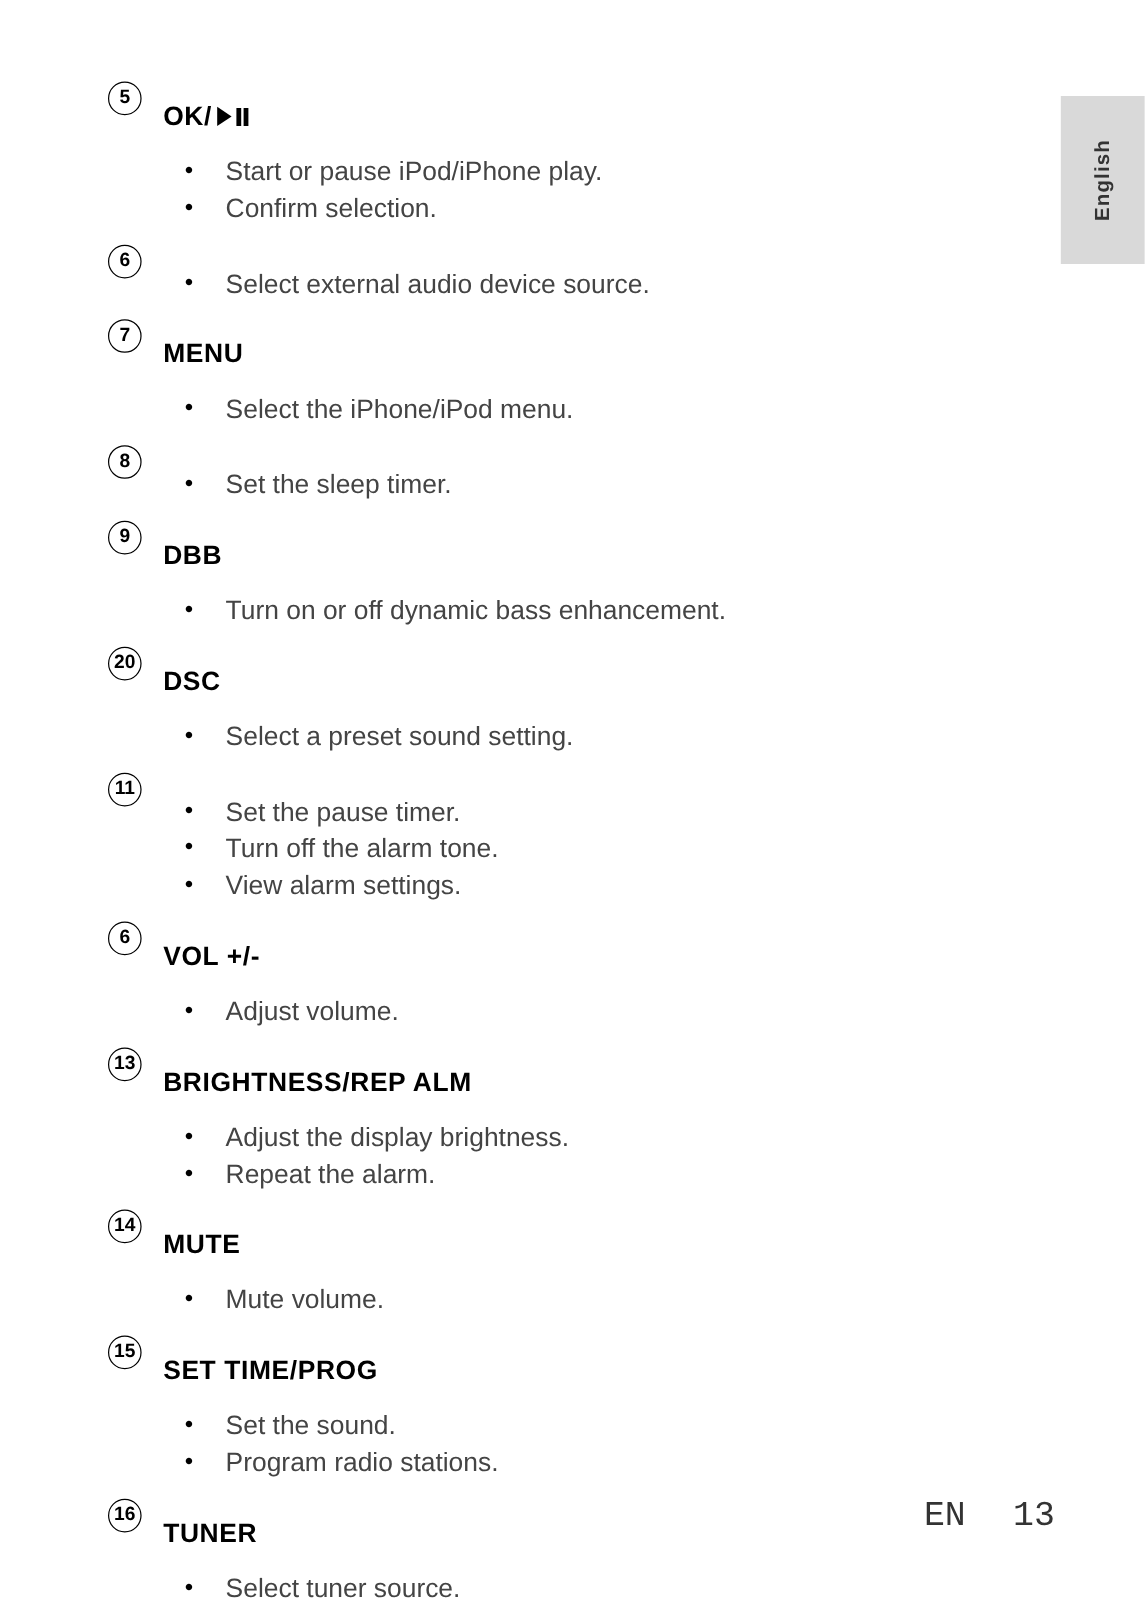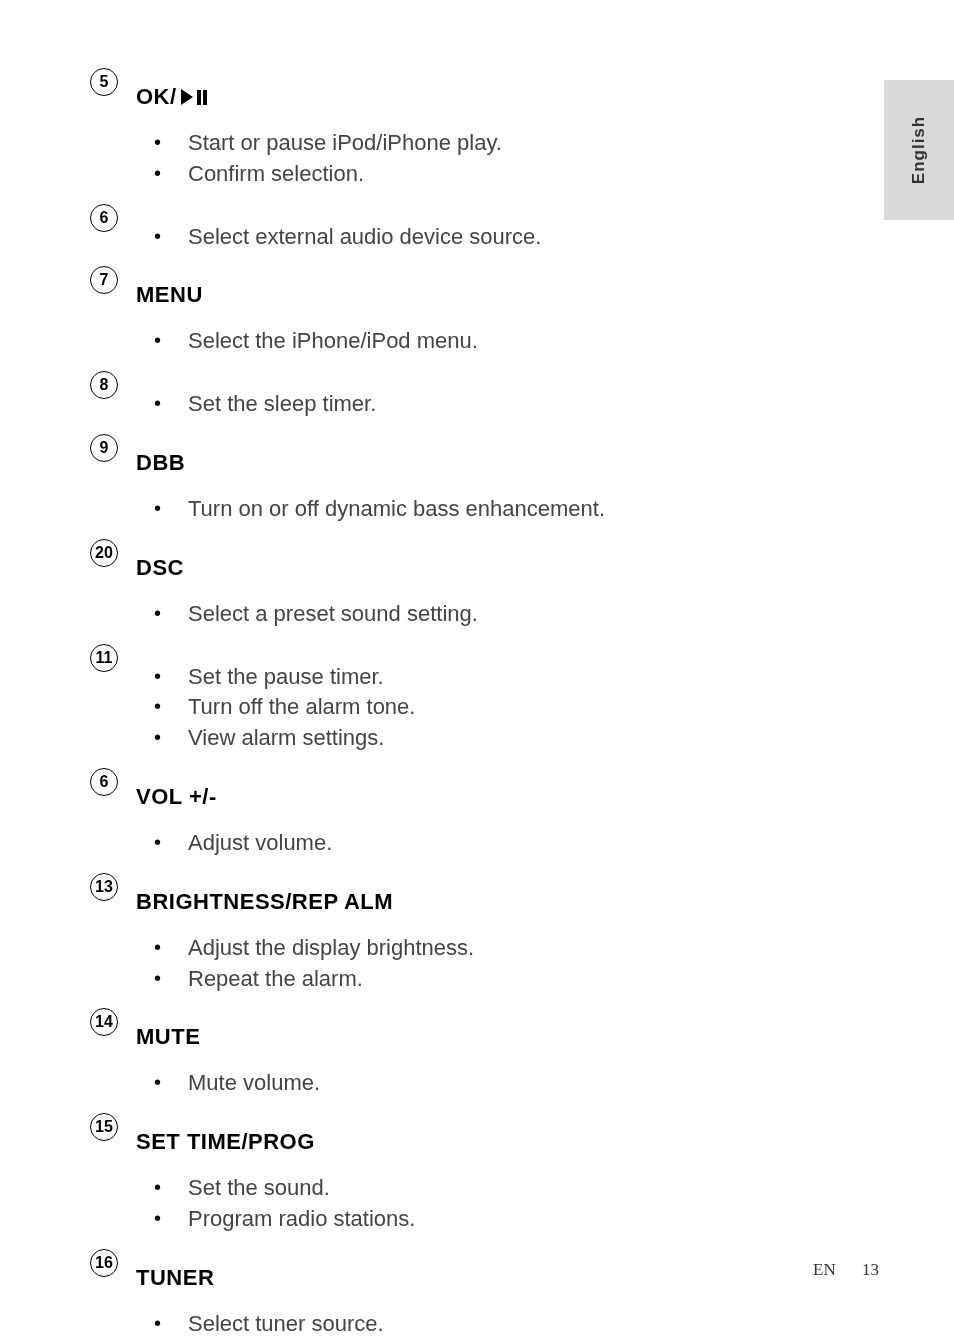--- a/index.html
+++ b/index.html
@@ -111,22 +111,22 @@
     .pause-bar {
       width: 4px;
       height: 15px;
       background: #000;
       display: inline-block;
     }
     .footer {
       position: absolute;
       bottom: 64px;
       right: 75px;
-      font-family: Liberation Serif, serif;
-      font-size: 17px;
+      font-family: Liberation Mono, monospace;
+      font-size: 29px;
       color: #333;
     }
     .footer .lang-code { margin-right: 22px; }
   </style>
 </head>
 <body>
 
 <div class="language-tab">
   <span>English</span>
 </div>

